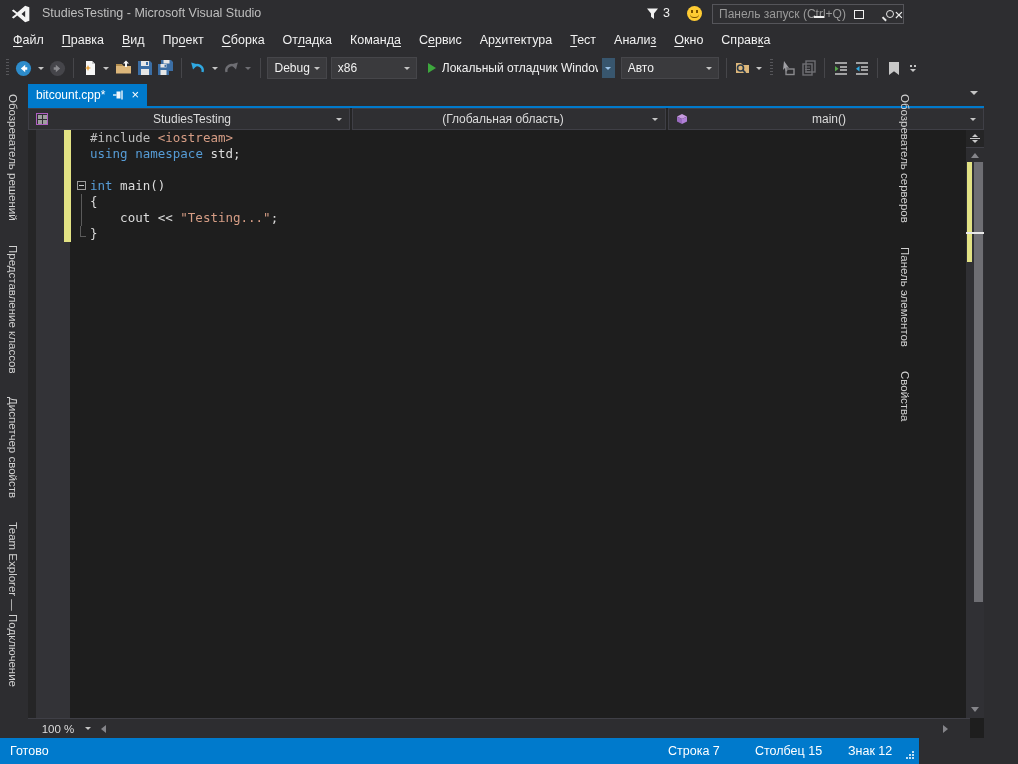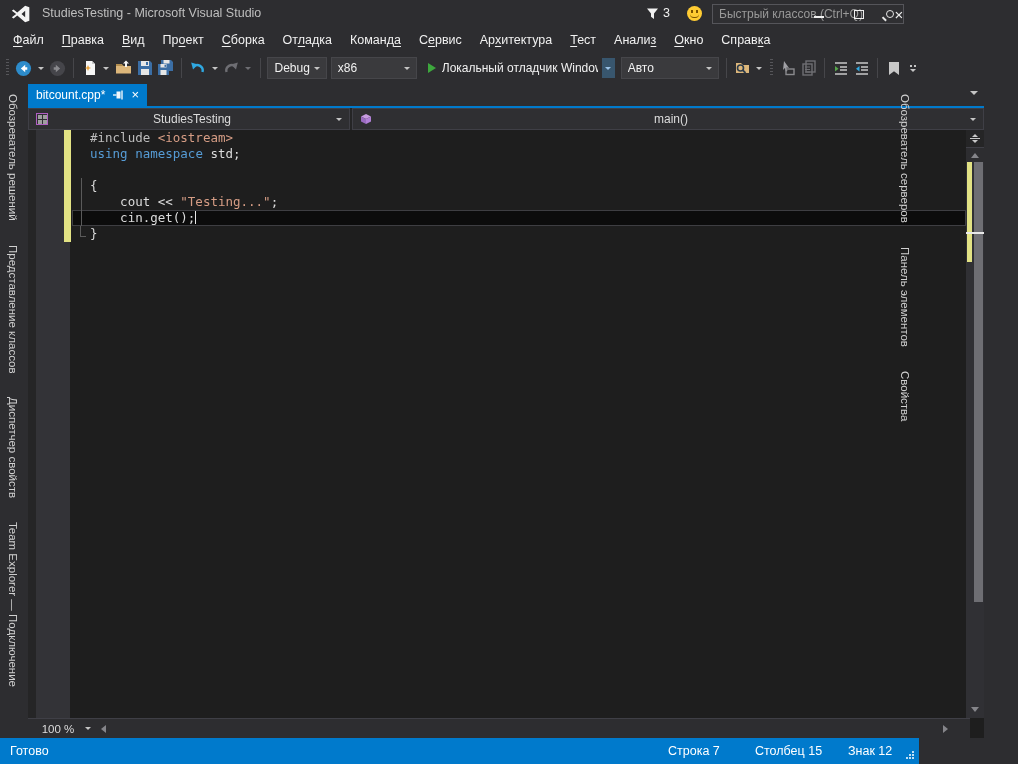--- a/index.html
+++ b/index.html
@@ -141,21 +141,21 @@
           <path fill="#F0F0F0" d="M1 1.5 H12 L8 6.5 V12 L5 9.8 V6.5 Z"></path>
         </svg>
       <span class="cnt">3</span>
     </div>
     <div class="smiley">
         <i class="l"></i>
         <i class="r"></i>
         <b></b>
       </div>
     <div class="quicklaunch">
-      <span class="ph">Быстрый классов (Ctrl+Q)</span>
+      <span class="ph">Панель запуск (Ctrl+Q)</span>
       <span class="mag"></span>
     </div>
     <div class="winbtns">
       <div class="wbtn">
           <span class="minb"></span>
         </div>
       <div class="wbtn">
           <span class="maxb"></span>
         </div>
       <div class="wbtn close">×</div>
@@ -350,41 +350,45 @@
         <div class="navcombo" style="width:322px">
           <span class="cppicon">
               <i></i>
               <i></i>
               <i></i>
               <i></i>
             </span>
           <span class="lbl">StudiesTesting</span>
             <span class="caret sm"></span>
         </div>
+        <div class="navcombo" style="width:314px">
+          <span class="lbl">(Глобальная область)</span>
+            <span class="caret sm"></span>
+        </div>
         <div class="navcombo" style="flex:1">
           <svg width="12" height="12" viewBox="0 0 12 12">
               <path fill="#C79BE0" d="M6 1 L11 3.5 L6 6 L1 3.5 Z"></path>
               <path fill="#9A6BC0" d="M1 3.5 L6 6 V11 L1 8.5 Z"></path>
               <path fill="#B180D7" d="M11 3.5 L6 6 V11 L11 8.5 Z"></path>
             </svg>
           <span class="lbl">main()</span>
             <span class="caret sm"></span>
         </div>
       </div>
 
       <div class="code-wrap">
         <div class="lmargin-gap"></div>
         <div class="lmargin-band"></div>
         <div class="code-lines">
             <div class="cl"><i class="chg"></i><span class="txt"><span class="pp">#include </span><span class="str">&lt;iostream&gt;</span></span></div>
             <div class="cl"><i class="chg"></i><span class="txt"><span class="kw">using</span><span class="pl"> </span><span class="kw">namespace</span><span class="pl"> std;</span></span></div>
             <div class="cl"><i class="chg"></i><span class="txt"></span></div>
+            <div class="cl"><i class="chg"></i><div class="foldc"><div class="fbox"></div></div><span class="txt"><span class="kw">int</span><span class="pl"> main()</span></span></div>
             <div class="cl"><i class="chg"></i><div class="foldc"><div class="fguide"></div></div><span class="txt"><span class="pl">{</span></span></div>
             <div class="cl"><i class="chg"></i><div class="foldc"><div class="fguide"></div></div><span class="txt"><span class="pl">    cout &lt;&lt; </span><span class="str">"Testing..."</span><span class="pl">;</span></span></div>
-            <div class="cl"><div class="hl"></div><i class="chg"></i><div class="foldc"><div class="fguide"></div></div><span class="txt"><span class="pl">    cin.get();</span><i class="caretbar"></i></span></div>
             <div class="cl"><i class="chg"></i><div class="foldc"><div class="ffoot"></div></div><span class="txt"><span class="pl">}</span></span></div>
           </div>
 
         <div class="vscroll">
           <div class="splitterbox">
               <span class="tu"></span>
               <span class="bar"></span>
               <span class="td"></span>
             </div>
           <div class="sarrow">

